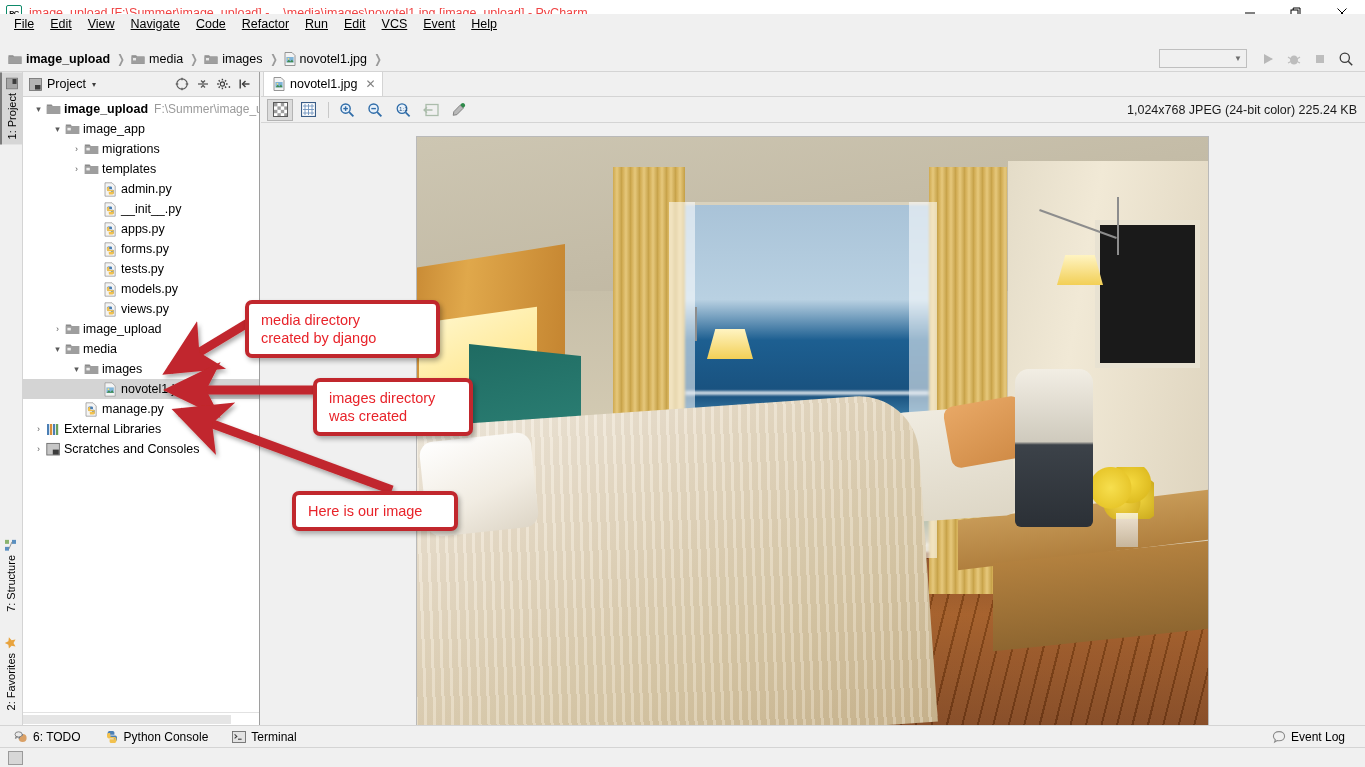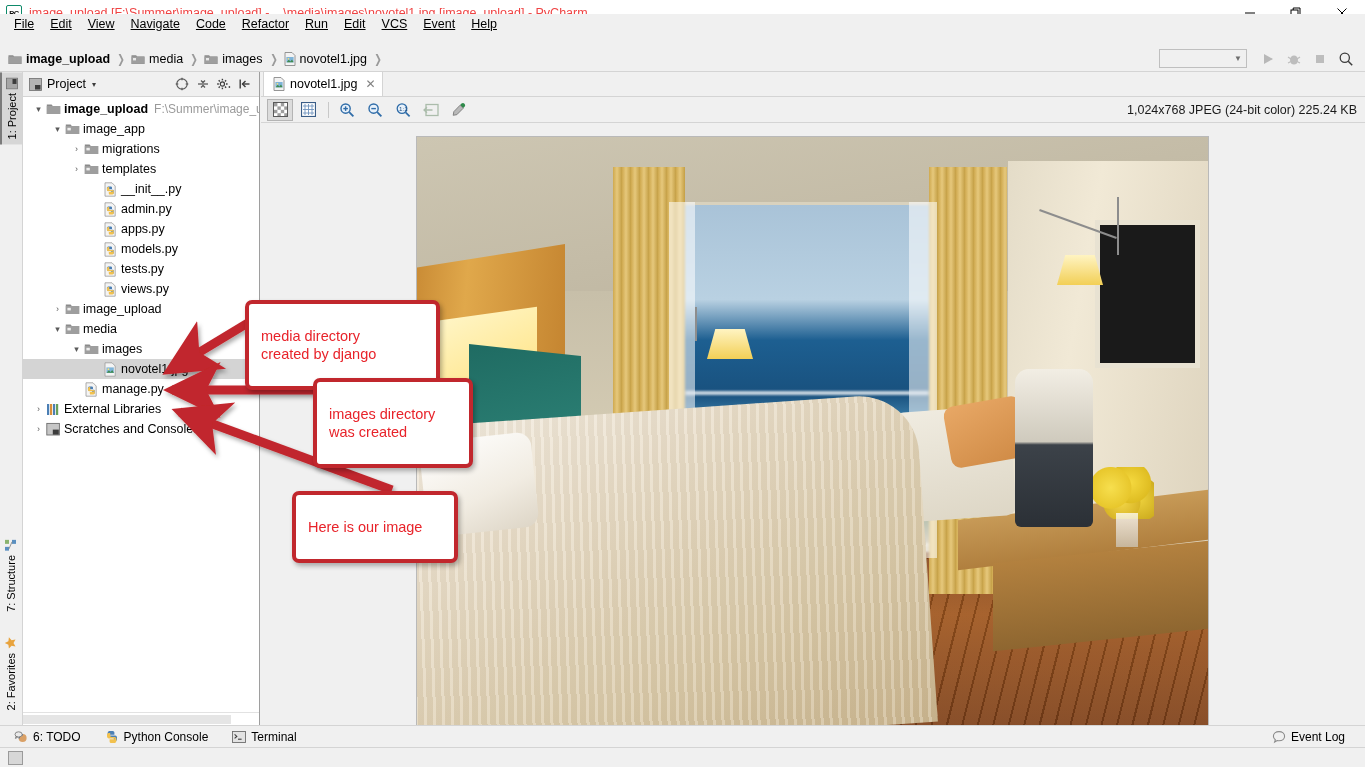--- a/index.html
+++ b/index.html
@@ -336,21 +336,21 @@
   }
 
   
   .annot-layer {
     position: absolute; inset: 0; pointer-events: none;
   }
   .callout {
     position: absolute; background: #ffffff;
     border: 4px solid #c1272d; border-radius: 7px;
     color: #e8232a; font-size: 14.5px; line-height: 18px;
-    padding: 23px 12px; font-family: "Liberation Sans", sans-serif;
+    padding: 7px 12px; font-family: "Liberation Sans", sans-serif;
     box-shadow: 2px 3px 5px rgba(0,0,0,0.30);
     white-space: pre-line;
   }
   .arrow-svg { position: absolute; inset: 0; overflow: visible; }
 
   
   .toolwin-bar {
     position: absolute; left: 0; top: 725px; width: 1365px; height: 22px;
     background: #f0f0f0; border-top: 1px solid #d4d4d4;
     display: flex; align-items: center;
@@ -628,33 +628,33 @@
         <div class="row">
           <span style="width: 66px; flex: 0 0 auto;"></span>
           <span class="arrow"></span>
           <span class="nodeicon">
             <svg width="15" height="15" viewBox="0 0 15 15">
               <path d="M2 0.8h7l3.2 3.2v10.2H2z" fill="#f4f4f4" stroke="#9a9a9a" stroke-width="0.8"></path>
               <path d="M5.2 4.4h2.6a1.2 1.2 0 011.2 1.2v1.5H5.3v.7h4.2a1.3 1.3 0 011.3 1.3v1.5a1.3 1.3 0 01-1.3 1.3h-1v-1.8a1.2 1.2 0 00-1.2-1.2H5.2A1.3 1.3 0 013.9 7.6V5.8A1.5 1.5 0 015.2 4.4z" fill="#4b7fb5"></path>
               <path d="M9.3 12.6H7a1.2 1.2 0 01-1.2-1.2V9.9h3.7v-.7H5.3A1.3 1.3 0 014 7.9V6.4a1.3 1.3 0 011.3-1.3h.9v1.7a1.2 1.2 0 001.2 1.2h2.1a1.3 1.3 0 011.3 1.3v1.5a1.5 1.5 0 01-1.5 1.8z" fill="#f2c14e"></path>
             </svg>
           </span>
-          <span class="txt">__init__.py</span>
+          <span class="txt">admin.py</span>
         </div>
         <div class="row">
           <span style="width: 66px; flex: 0 0 auto;"></span>
           <span class="arrow"></span>
           <span class="nodeicon">
             <svg width="15" height="15" viewBox="0 0 15 15">
               <path d="M2 0.8h7l3.2 3.2v10.2H2z" fill="#f4f4f4" stroke="#9a9a9a" stroke-width="0.8"></path>
               <path d="M5.2 4.4h2.6a1.2 1.2 0 011.2 1.2v1.5H5.3v.7h4.2a1.3 1.3 0 011.3 1.3v1.5a1.3 1.3 0 01-1.3 1.3h-1v-1.8a1.2 1.2 0 00-1.2-1.2H5.2A1.3 1.3 0 013.9 7.6V5.8A1.5 1.5 0 015.2 4.4z" fill="#4b7fb5"></path>
               <path d="M9.3 12.6H7a1.2 1.2 0 01-1.2-1.2V9.9h3.7v-.7H5.3A1.3 1.3 0 014 7.9V6.4a1.3 1.3 0 011.3-1.3h.9v1.7a1.2 1.2 0 001.2 1.2h2.1a1.3 1.3 0 011.3 1.3v1.5a1.5 1.5 0 01-1.5 1.8z" fill="#f2c14e"></path>
             </svg>
           </span>
-          <span class="txt">admin.py</span>
+          <span class="txt">__init__.py</span>
         </div>
         <div class="row">
           <span style="width: 66px; flex: 0 0 auto;"></span>
           <span class="arrow"></span>
           <span class="nodeicon">
             <svg width="15" height="15" viewBox="0 0 15 15">
               <path d="M2 0.8h7l3.2 3.2v10.2H2z" fill="#f4f4f4" stroke="#9a9a9a" stroke-width="0.8"></path>
               <path d="M5.2 4.4h2.6a1.2 1.2 0 011.2 1.2v1.5H5.3v.7h4.2a1.3 1.3 0 011.3 1.3v1.5a1.3 1.3 0 01-1.3 1.3h-1v-1.8a1.2 1.2 0 00-1.2-1.2H5.2A1.3 1.3 0 013.9 7.6V5.8A1.5 1.5 0 015.2 4.4z" fill="#4b7fb5"></path>
               <path d="M9.3 12.6H7a1.2 1.2 0 01-1.2-1.2V9.9h3.7v-.7H5.3A1.3 1.3 0 014 7.9V6.4a1.3 1.3 0 011.3-1.3h.9v1.7a1.2 1.2 0 001.2 1.2h2.1a1.3 1.3 0 011.3 1.3v1.5a1.5 1.5 0 01-1.5 1.8z" fill="#f2c14e"></path>
             </svg>
@@ -664,33 +664,45 @@
         <div class="row">
           <span style="width: 66px; flex: 0 0 auto;"></span>
           <span class="arrow"></span>
           <span class="nodeicon">
             <svg width="15" height="15" viewBox="0 0 15 15">
               <path d="M2 0.8h7l3.2 3.2v10.2H2z" fill="#f4f4f4" stroke="#9a9a9a" stroke-width="0.8"></path>
               <path d="M5.2 4.4h2.6a1.2 1.2 0 011.2 1.2v1.5H5.3v.7h4.2a1.3 1.3 0 011.3 1.3v1.5a1.3 1.3 0 01-1.3 1.3h-1v-1.8a1.2 1.2 0 00-1.2-1.2H5.2A1.3 1.3 0 013.9 7.6V5.8A1.5 1.5 0 015.2 4.4z" fill="#4b7fb5"></path>
               <path d="M9.3 12.6H7a1.2 1.2 0 01-1.2-1.2V9.9h3.7v-.7H5.3A1.3 1.3 0 014 7.9V6.4a1.3 1.3 0 011.3-1.3h.9v1.7a1.2 1.2 0 001.2 1.2h2.1a1.3 1.3 0 011.3 1.3v1.5a1.5 1.5 0 01-1.5 1.8z" fill="#f2c14e"></path>
             </svg>
           </span>
-          <span class="txt">models.py</span>
+          <span class="txt">forms.py</span>
         </div>
         <div class="row">
           <span style="width: 66px; flex: 0 0 auto;"></span>
           <span class="arrow"></span>
           <span class="nodeicon">
             <svg width="15" height="15" viewBox="0 0 15 15">
               <path d="M2 0.8h7l3.2 3.2v10.2H2z" fill="#f4f4f4" stroke="#9a9a9a" stroke-width="0.8"></path>
               <path d="M5.2 4.4h2.6a1.2 1.2 0 011.2 1.2v1.5H5.3v.7h4.2a1.3 1.3 0 011.3 1.3v1.5a1.3 1.3 0 01-1.3 1.3h-1v-1.8a1.2 1.2 0 00-1.2-1.2H5.2A1.3 1.3 0 013.9 7.6V5.8A1.5 1.5 0 015.2 4.4z" fill="#4b7fb5"></path>
               <path d="M9.3 12.6H7a1.2 1.2 0 01-1.2-1.2V9.9h3.7v-.7H5.3A1.3 1.3 0 014 7.9V6.4a1.3 1.3 0 011.3-1.3h.9v1.7a1.2 1.2 0 001.2 1.2h2.1a1.3 1.3 0 011.3 1.3v1.5a1.5 1.5 0 01-1.5 1.8z" fill="#f2c14e"></path>
             </svg>
           </span>
           <span class="txt">tests.py</span>
+        </div>
+        <div class="row">
+          <span style="width: 66px; flex: 0 0 auto;"></span>
+          <span class="arrow"></span>
+          <span class="nodeicon">
+            <svg width="15" height="15" viewBox="0 0 15 15">
+              <path d="M2 0.8h7l3.2 3.2v10.2H2z" fill="#f4f4f4" stroke="#9a9a9a" stroke-width="0.8"></path>
+              <path d="M5.2 4.4h2.6a1.2 1.2 0 011.2 1.2v1.5H5.3v.7h4.2a1.3 1.3 0 011.3 1.3v1.5a1.3 1.3 0 01-1.3 1.3h-1v-1.8a1.2 1.2 0 00-1.2-1.2H5.2A1.3 1.3 0 013.9 7.6V5.8A1.5 1.5 0 015.2 4.4z" fill="#4b7fb5"></path>
+              <path d="M9.3 12.6H7a1.2 1.2 0 01-1.2-1.2V9.9h3.7v-.7H5.3A1.3 1.3 0 014 7.9V6.4a1.3 1.3 0 011.3-1.3h.9v1.7a1.2 1.2 0 001.2 1.2h2.1a1.3 1.3 0 011.3 1.3v1.5a1.5 1.5 0 01-1.5 1.8z" fill="#f2c14e"></path>
+            </svg>
+          </span>
+          <span class="txt">models.py</span>
         </div>
         <div class="row">
           <span style="width: 66px; flex: 0 0 auto;"></span>
           <span class="arrow"></span>
           <span class="nodeicon">
             <svg width="15" height="15" viewBox="0 0 15 15">
               <path d="M2 0.8h7l3.2 3.2v10.2H2z" fill="#f4f4f4" stroke="#9a9a9a" stroke-width="0.8"></path>
               <path d="M5.2 4.4h2.6a1.2 1.2 0 011.2 1.2v1.5H5.3v.7h4.2a1.3 1.3 0 011.3 1.3v1.5a1.3 1.3 0 01-1.3 1.3h-1v-1.8a1.2 1.2 0 00-1.2-1.2H5.2A1.3 1.3 0 013.9 7.6V5.8A1.5 1.5 0 015.2 4.4z" fill="#4b7fb5"></path>
               <path d="M9.3 12.6H7a1.2 1.2 0 01-1.2-1.2V9.9h3.7v-.7H5.3A1.3 1.3 0 014 7.9V6.4a1.3 1.3 0 011.3-1.3h.9v1.7a1.2 1.2 0 001.2 1.2h2.1a1.3 1.3 0 011.3 1.3v1.5a1.5 1.5 0 01-1.5 1.8z" fill="#f2c14e"></path>
             </svg>

